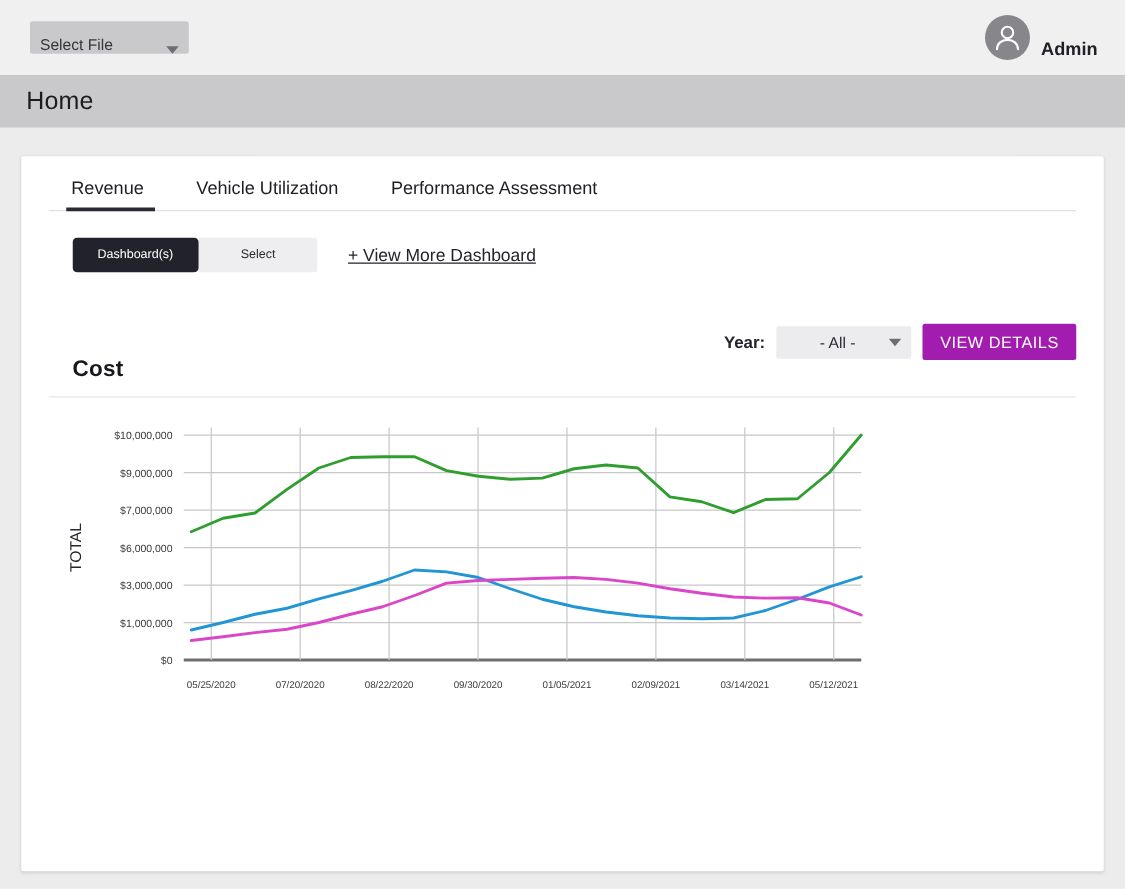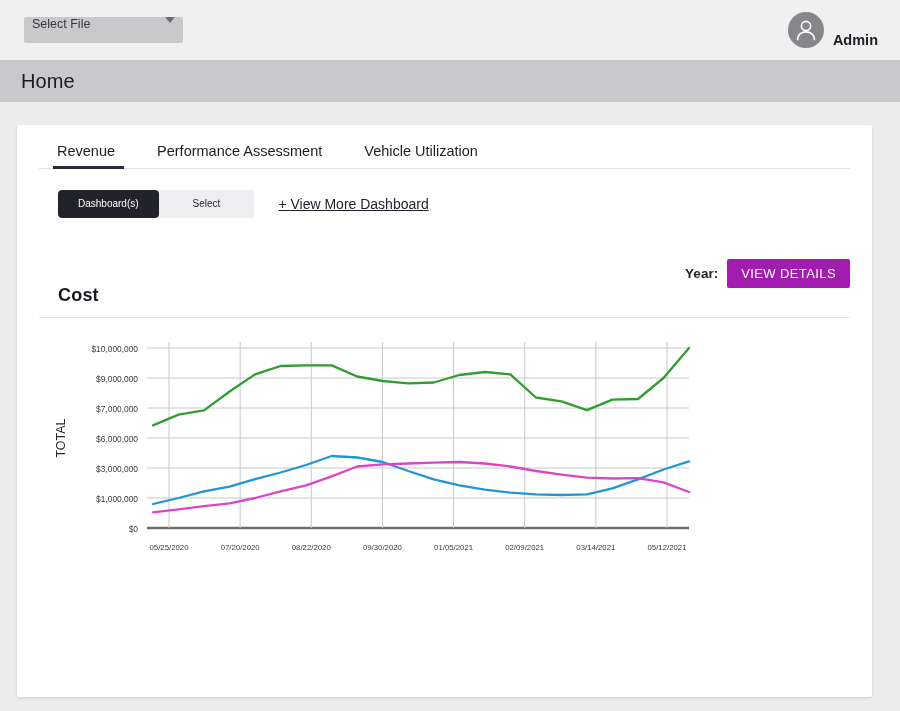--- a/index.html
+++ b/index.html
@@ -18,26 +18,26 @@
   
   .topbar {
     position: relative;
     height: 60px;
     background: #f0f0f1;
     display: flex;
     align-items: center;
     padding: 0 24px;
   }
   .select-file {
-    width: 159px; height: 26px;
+    width: 127px; height: 26px;
     background: #c9c9cb;
     border: none;
     border-radius: 2px;
     display: flex;
-    align-items: flex-start;
+    align-items: flex-end;
     padding: 0 8px;
     cursor: pointer;
     gap: 14px;
   }
   .select-file .sf-label {
     font-size: 12.5px;
     color: #36363c;
     flex: 1;
     white-space: nowrap;
   }
@@ -82,21 +82,21 @@
   }
   .page-band h1 {
     margin: 0;
     font-size: 20px;
     font-weight: normal;
     color: #1b1b20;
     letter-spacing: .1px;
   }
 
   
-  .card-wrap { padding: 17px 28px 0 17px; }
+  .card-wrap { padding: 17px 17px 0 17px; }
   .card {
     background: #ffffff;
     height: 572px;
     border-radius: 2px;
     box-shadow: 0 1px 3px rgba(0,0,0,.13);
     padding: 0 22px;
     position: relative;
   }
 
   
@@ -253,24 +253,24 @@
 </div>
 
 <div class="card-wrap">
 <div class="card">
 
   <div class="tabs">
     <div class="tab active">
       <span>Revenue</span>
     </div>
     <div class="tab">
+      <span>Vehicle Utilization</span>
+    </div>
+    <div class="tab">
       <span>Performance Assessment</span>
-    </div>
-    <div class="tab">
-      <span>Vehicle Utilization</span>
     </div>
   </div>
 
   <div class="btn-row">
     <div class="segmented">
       <div class="seg active">
         <span>Dashboard(s)</span>
       </div>
       <div class="seg inactive">
         <span>Select</span>
@@ -278,20 +278,24 @@
     </div>
     <div class="view-more">
       <span>+ View More Dashboard</span>
     </div>
   </div>
 
   <div class="cost-row">
     <div class="cost-title">Cost</div>
     <div class="cost-controls">
       <span class="year-label">Year:</span>
+      <div class="year-select">
+        <span class="ys-label">- All -</span>
+        <span class="caret-down"></span>
+      </div>
       <button class="view-details">VIEW DETAILS</button>
     </div>
   </div>
 
   <div class="chart-area">
     <svg class="chart-svg" id="chart" width="856" height="250" viewBox="0 0 856 250">
           <line x1="108" y1="192" x2="650" y2="192" stroke="#6e6e70" stroke-width="2.4"></line>
           <text x="99" y="195.6" text-anchor="end" font-size="8.4" fill="#3a3a40" font-family="&quot;Liberation Sans&quot;, sans-serif">$0</text>
           <line x1="108" y1="162" x2="650" y2="162" stroke="#c8c8ca" stroke-width="1"></line>
           <text x="99" y="165.6" text-anchor="end" font-size="8.4" fill="#3a3a40" font-family="&quot;Liberation Sans&quot;, sans-serif">$1,000,000</text>

